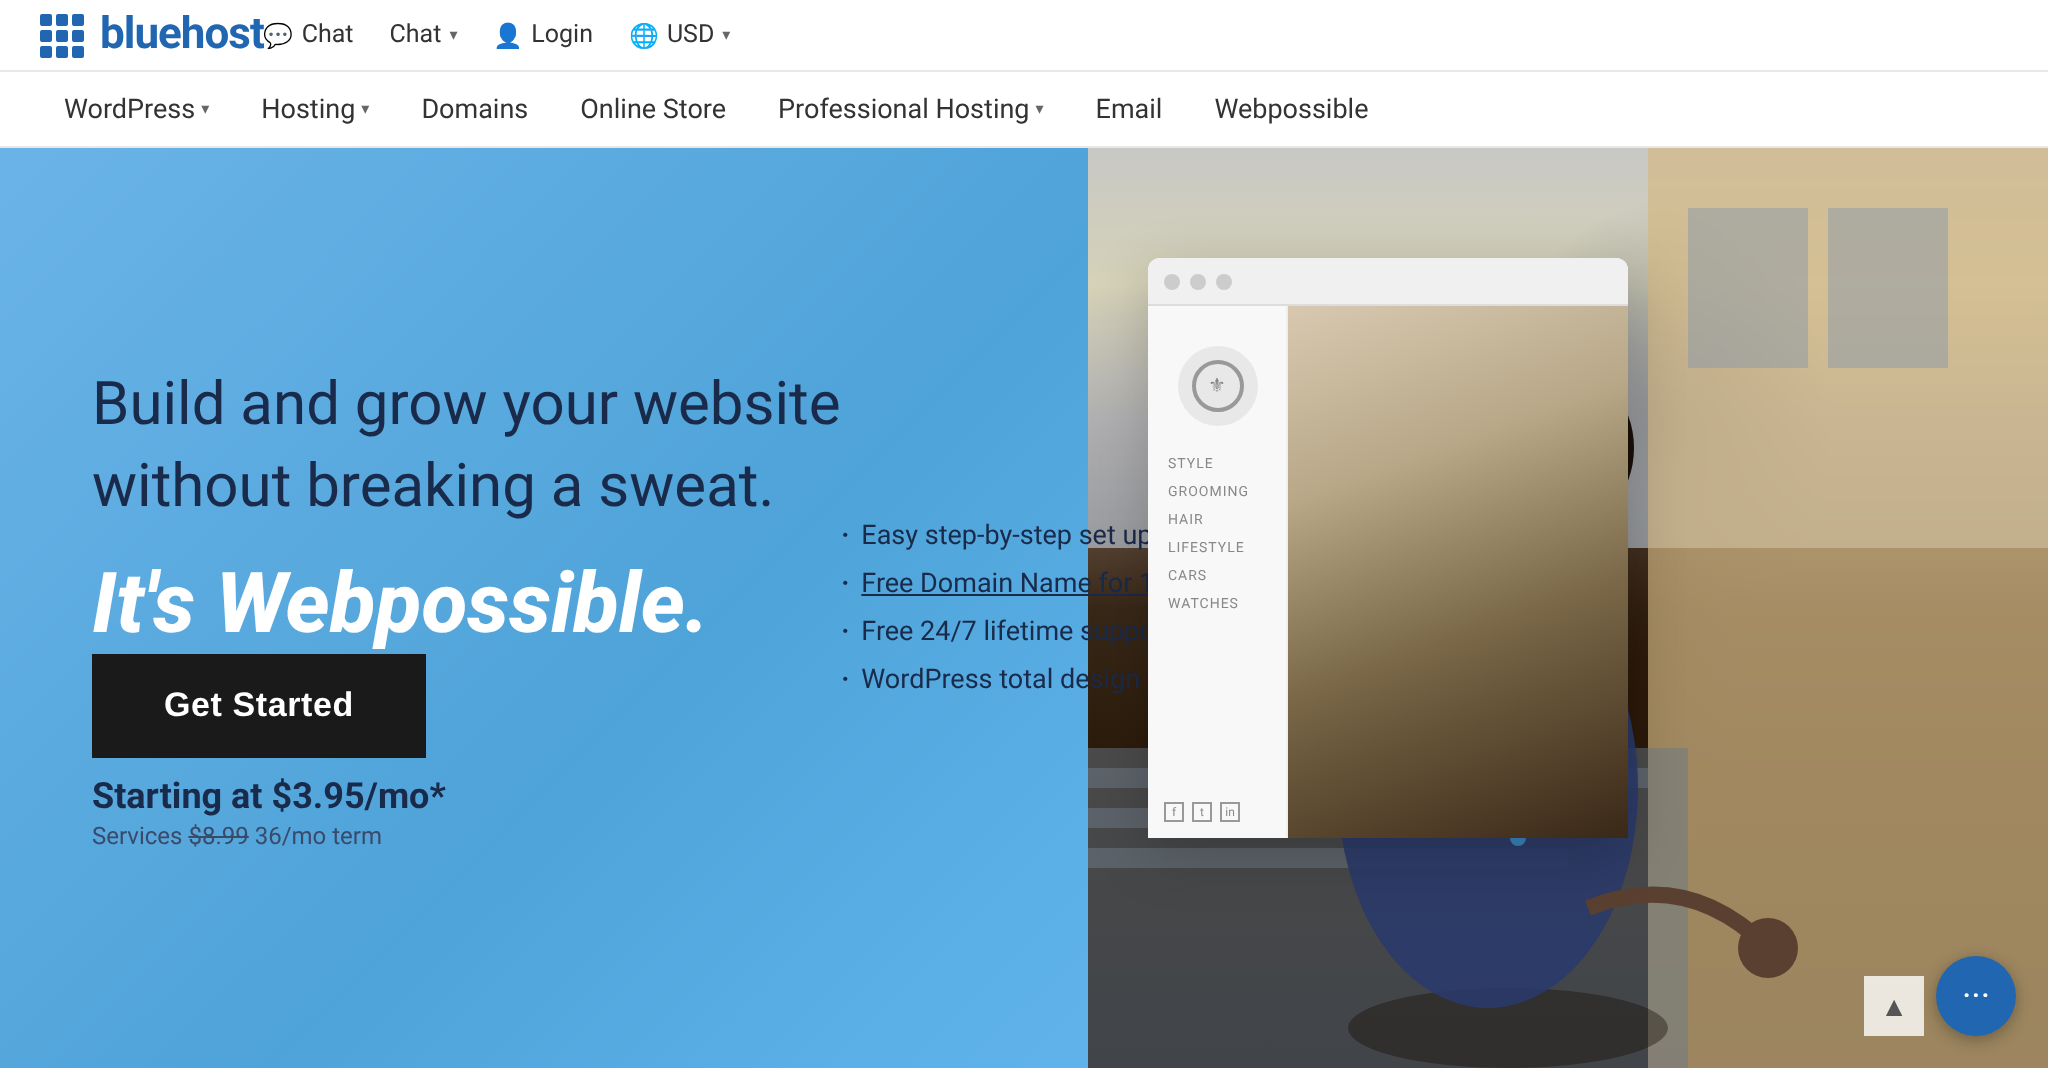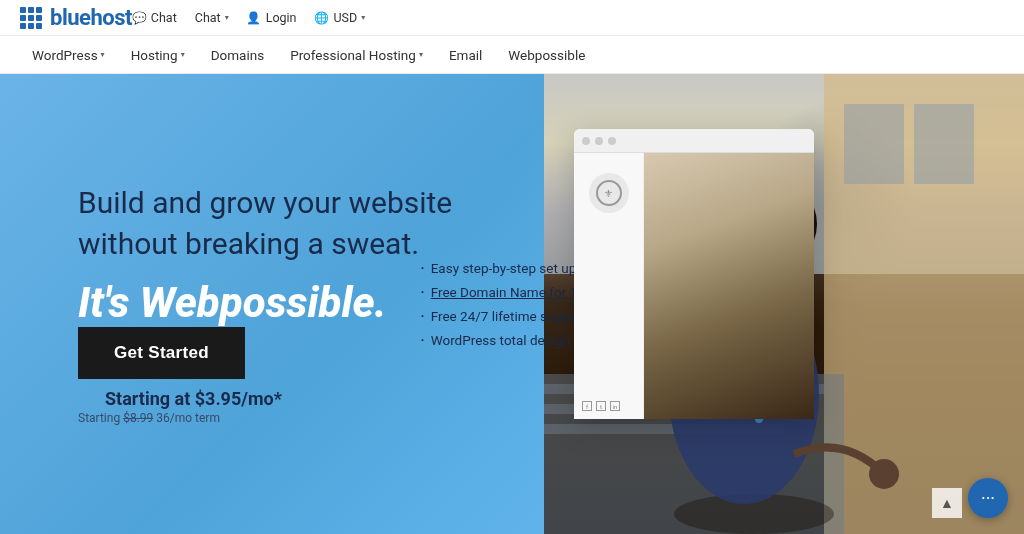--- a/index.html
+++ b/index.html
@@ -84,21 +84,21 @@
     .hero {
       height: 460px;
       background: linear-gradient(135deg, #6ab3e8 0%, #4ea3d8 40%, #5bb0e8 60%, #72c0f0 100%);
       position: relative;
       display: flex;
       align-items: center;
       overflow: hidden;
     }
 
     .hero-content {
-      padding: 40px 78px;
+      padding: 40px 46px;
       z-index: 2;
       flex: 0 0 540px;
     }
 
     .hero-tagline {
       font-size: 30px;
       font-weight: 400;
       color: #1a2a4a;
       line-height: 1.35;
       margin-bottom: 16px;
@@ -125,21 +125,20 @@
       letter-spacing: 0.3px;
     }
 
     .pricing-area {
       margin-top: 4px;
     }
     .price-main {
       font-size: 18px;
       font-weight: 700;
       color: #1a2a4a;
-      margin-left: 27px;
     }
     .price-regular {
       font-size: 12px;
       color: #3a4a6a;
       margin-top: 2px;
     }
     .price-regular s {
       color: #3a4a6a;
       text-align: right;
     }
@@ -372,20 +371,23 @@
     <span class="nav-arrow">▾</span>
   </div>
   <div class="nav-item">
     <span>Hosting</span>
     <span class="nav-arrow">▾</span>
   </div>
   <div class="nav-item">
     <span>Domains</span>
   </div>
   <div class="nav-item">
+    <span>Online Store</span>
+  </div>
+  <div class="nav-item">
     <span>Professional Hosting</span>
     <span class="nav-arrow">▾</span>
   </div>
   <div class="nav-item">
     <span>Email</span>
   </div>
   <div class="nav-item">
     <span>Webpossible</span>
   </div>
 </div>
@@ -394,21 +396,21 @@
 
   <div class="hero-content">
     <div class="hero-tagline">
       Build and grow your website<br>without breaking a sweat.
     </div>
     <div class="hero-slogan">It's Webpossible.</div>
     <button class="cta-button">Get Started</button>
     <div class="pricing-area">
       <div class="price-main">Starting at $3.95/mo*</div>
       <div class="price-regular">
-        <span>Starting</span>
+        <span>Services</span>
         <s>$8.99</s>
         <span>36/mo term</span>
       </div>
     </div>
   </div>
 
   <div class="features-list">
     <ul>
       <li>
         <span>Easy step-by-step set up</span>
@@ -429,20 +431,28 @@
     <div class="browser-bar">
       <div class="browser-dot"></div>
       <div class="browser-dot"></div>
       <div class="browser-dot"></div>
     </div>
     <div class="browser-content">
       <div class="browser-sidebar">
         <div class="browser-logo-area">
           <div class="browser-logo-inner">⚜</div>
         </div>
+        <ul class="browser-nav-items">
+          <li>STYLE</li>
+          <li>GROOMING</li>
+          <li>HAIR</li>
+          <li>LIFESTYLE</li>
+          <li>CARS</li>
+          <li>WATCHES</li>
+        </ul>
         <div class="browser-social">
           <div class="social-icon">f</div>
           <div class="social-icon">t</div>
           <div class="social-icon">in</div>
         </div>
       </div>
       <div class="browser-main" style="background: linear-gradient(160deg, #d8c8b0 0%, #b8a888 30%, #7a6848 60%, #3a2818 100%);">
       </div>
     </div>
   </div>

